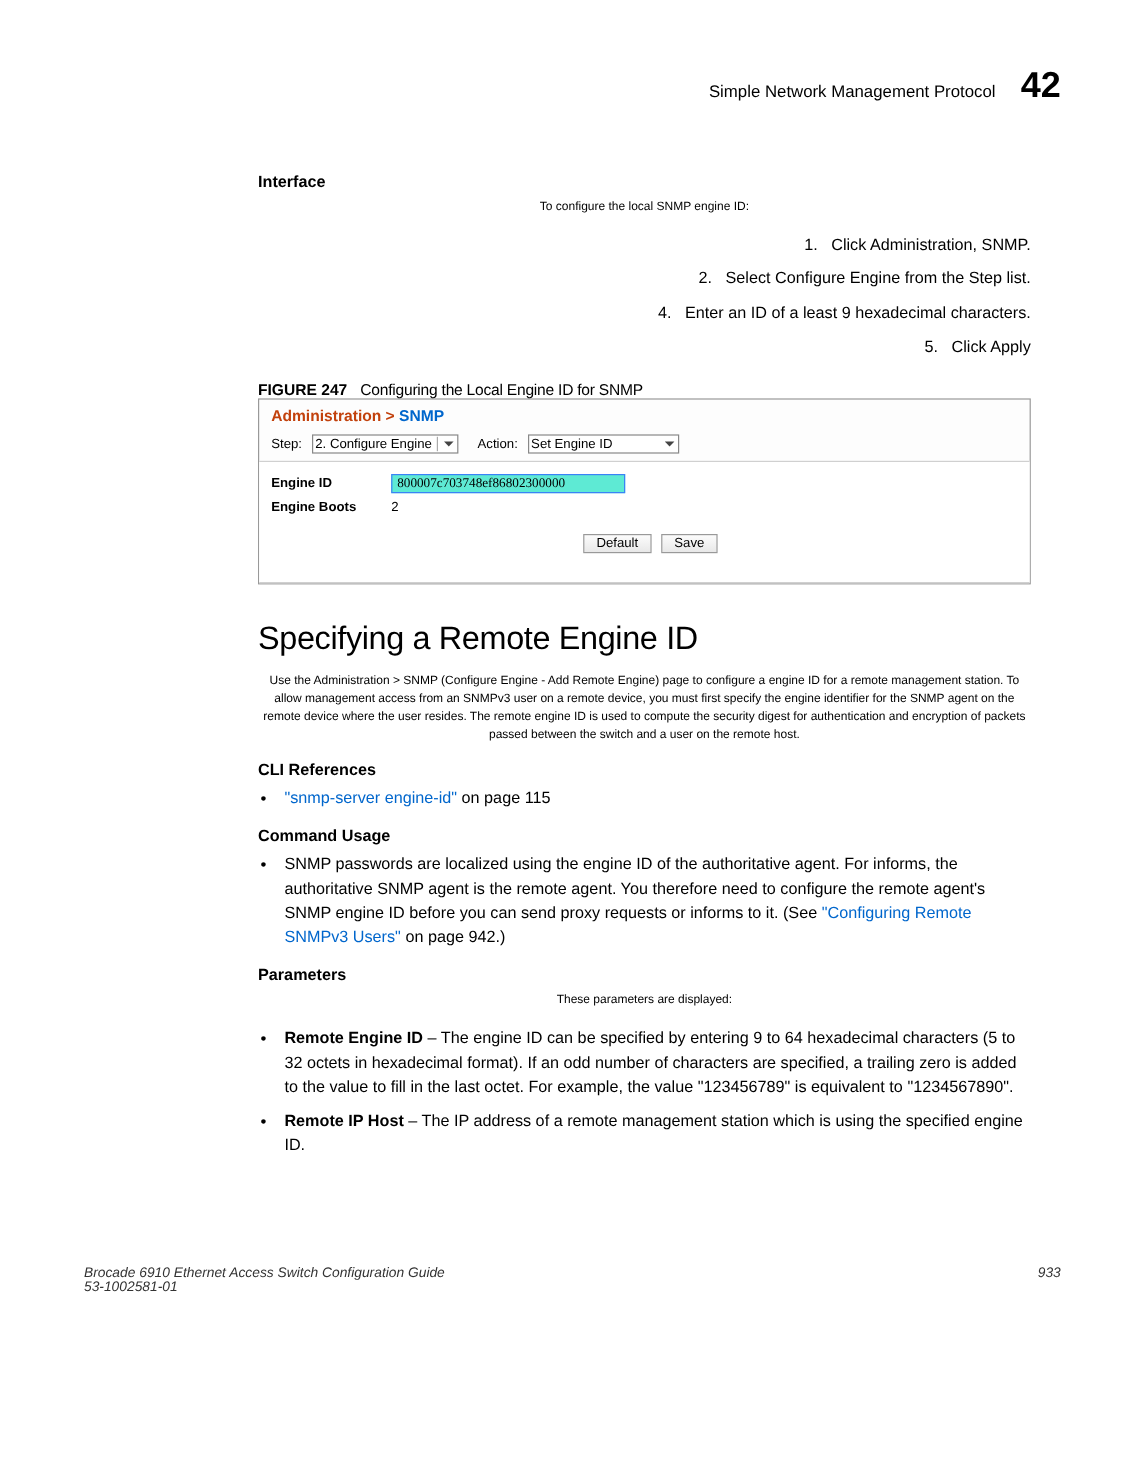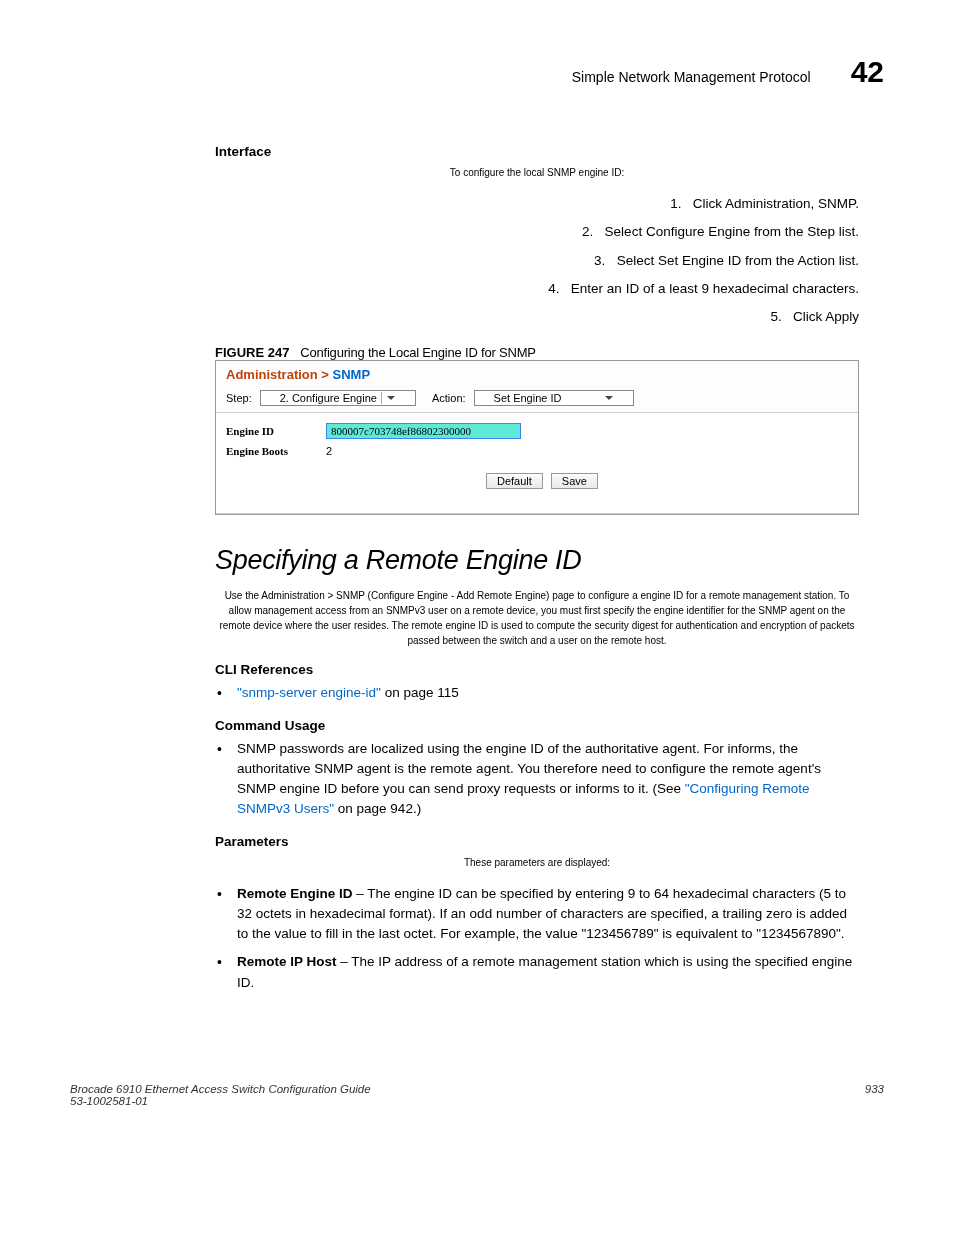--- a/index.html
+++ b/index.html
@@ -12,21 +12,21 @@
     width: 954px;
   }
   .page {
     padding: 55px 70px 40px 70px;
     box-sizing: border-box;
   }
   .header-row {
     display: flex;
     justify-content: flex-end;
     align-items: baseline;
-    gap: 40px;
+    gap: 21px;
     margin-bottom: 55px;
   }
   .header-title {
     font-size: 14px;
   }
   .chapter-num {
     font-size: 30px;
     font-weight: bold;
     font-family: Arial, sans-serif;
   }
@@ -85,40 +85,40 @@
     padding: 4px 10px 6px 10px;
     display: flex;
     align-items: center;
     gap: 8px;
     font-size: 11px;
   }
   .select {
     border: 1px solid #888;
     background: #fff;
     font-size: 11px;
-    padding: 1px 19px;
+    padding: 1px 2px;
     display: inline-flex;
     align-items: center;
     gap: 4px;
   }
   .select .sep { border-left:1px solid #aaa; height:12px; }
   .select svg { width:10px; height:10px; }
   .grey-band {
     border-top: 1px solid #d0d0d0;
     border-bottom: 1px solid #d0d0d0;
     background: #fff;
     padding: 10px 10px 14px 10px;
   }
   .form-row {
     display: flex;
     align-items: center;
     margin-bottom: 6px;
     font-size: 11px;
   }
-  .form-label { width: 100px; font-weight: bold; font-family: Liberation Serif, serif; }
+  .form-label { width: 100px; font-weight: bold; }
   .textbox {
     border: 1px solid #3b82f6;
     padding: 1px 4px;
     font-size: 11px;
     width: 185px;
     background: #5eead4;
     font-family: Liberation Serif, serif;
   }
   .btn-row {
     text-align: center;
@@ -133,21 +133,20 @@
     font-size: 11px;
     padding: 1px 10px;
     cursor: pointer;
   }
   h2.section-title {
     font-family: 'Arial Narrow', Arial, sans-serif;
     font-weight: normal;
     font-size: 27px;
     margin: 10px 0 12px 0;
     letter-spacing: -0.3px;
-    font-style: italic;
   }
   .link { color: #0066cc; }
   ul.bullets {
     padding-left: 0;
     margin: 0 0 14px 0;
   }
   ul.bullets li {
     list-style: none;
     padding-left: 22px;
     position: relative;
@@ -179,21 +178,20 @@
     <span class="header-title">Simple Network Management Protocol</span>
     <span class="chapter-num">42</span>
   </div>
 
   <div class="content">
     <div class="subhead-bold">Interface</div>
     <div class="body-text">To configure the local SNMP engine ID:</div>
     <ol class="steps">
       <li><span>1.&nbsp;&nbsp;&nbsp;</span><span>Click Administration, SNMP.</span></li>
       <li><span>2.&nbsp;&nbsp;&nbsp;</span><span>Select Configure Engine from the Step list.</span></li>
-      <li><span>3.&nbsp;&nbsp;&nbsp;</span><span>Select Set Engine ID from the Action list.</span></li>
       <li><span>4.&nbsp;&nbsp;&nbsp;</span><span>Enter an ID of a least 9 hexadecimal characters.</span></li>
       <li><span>5.&nbsp;&nbsp;&nbsp;</span><span>Click Apply</span></li>
     </ol>
 
     <div class="figure-caption">
       <span class="fig-num">FIGURE 247</span>&nbsp;&nbsp;&nbsp;<span class="fig-title-cond">Configuring the Local Engine ID for SNMP</span>
     </div>
 
     <div class="screenshot">
       <div class="breadcrumb">

